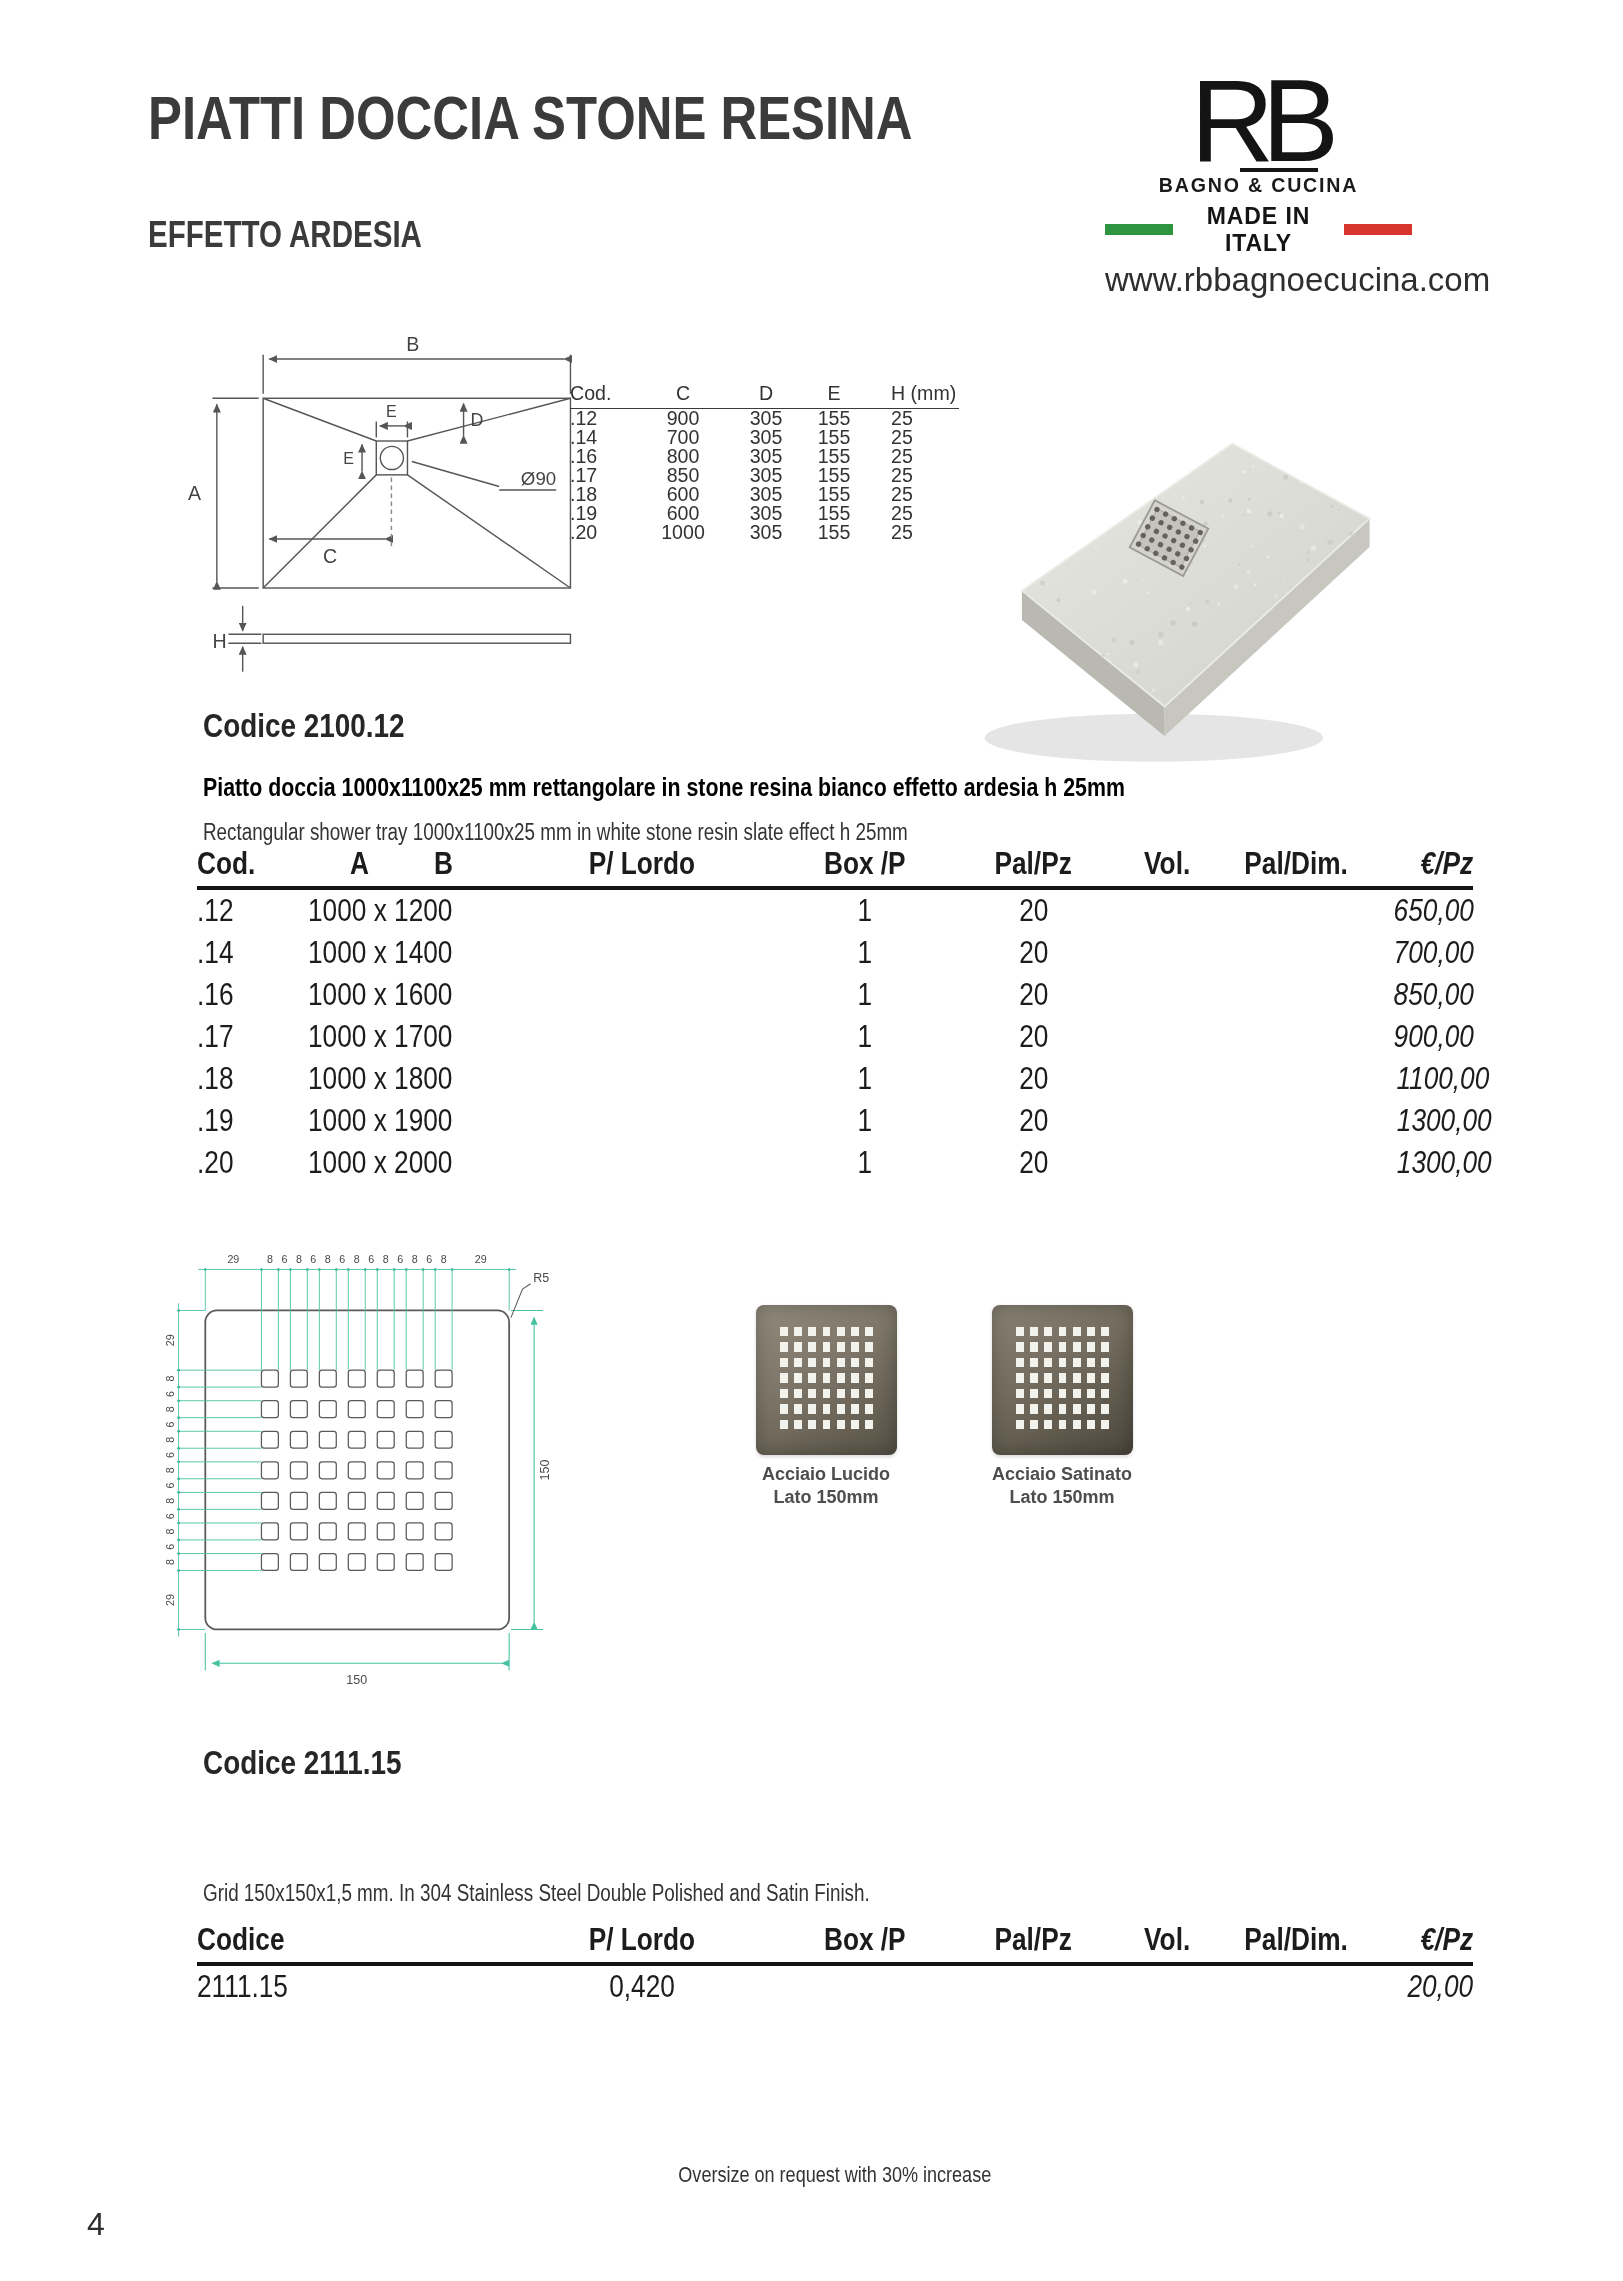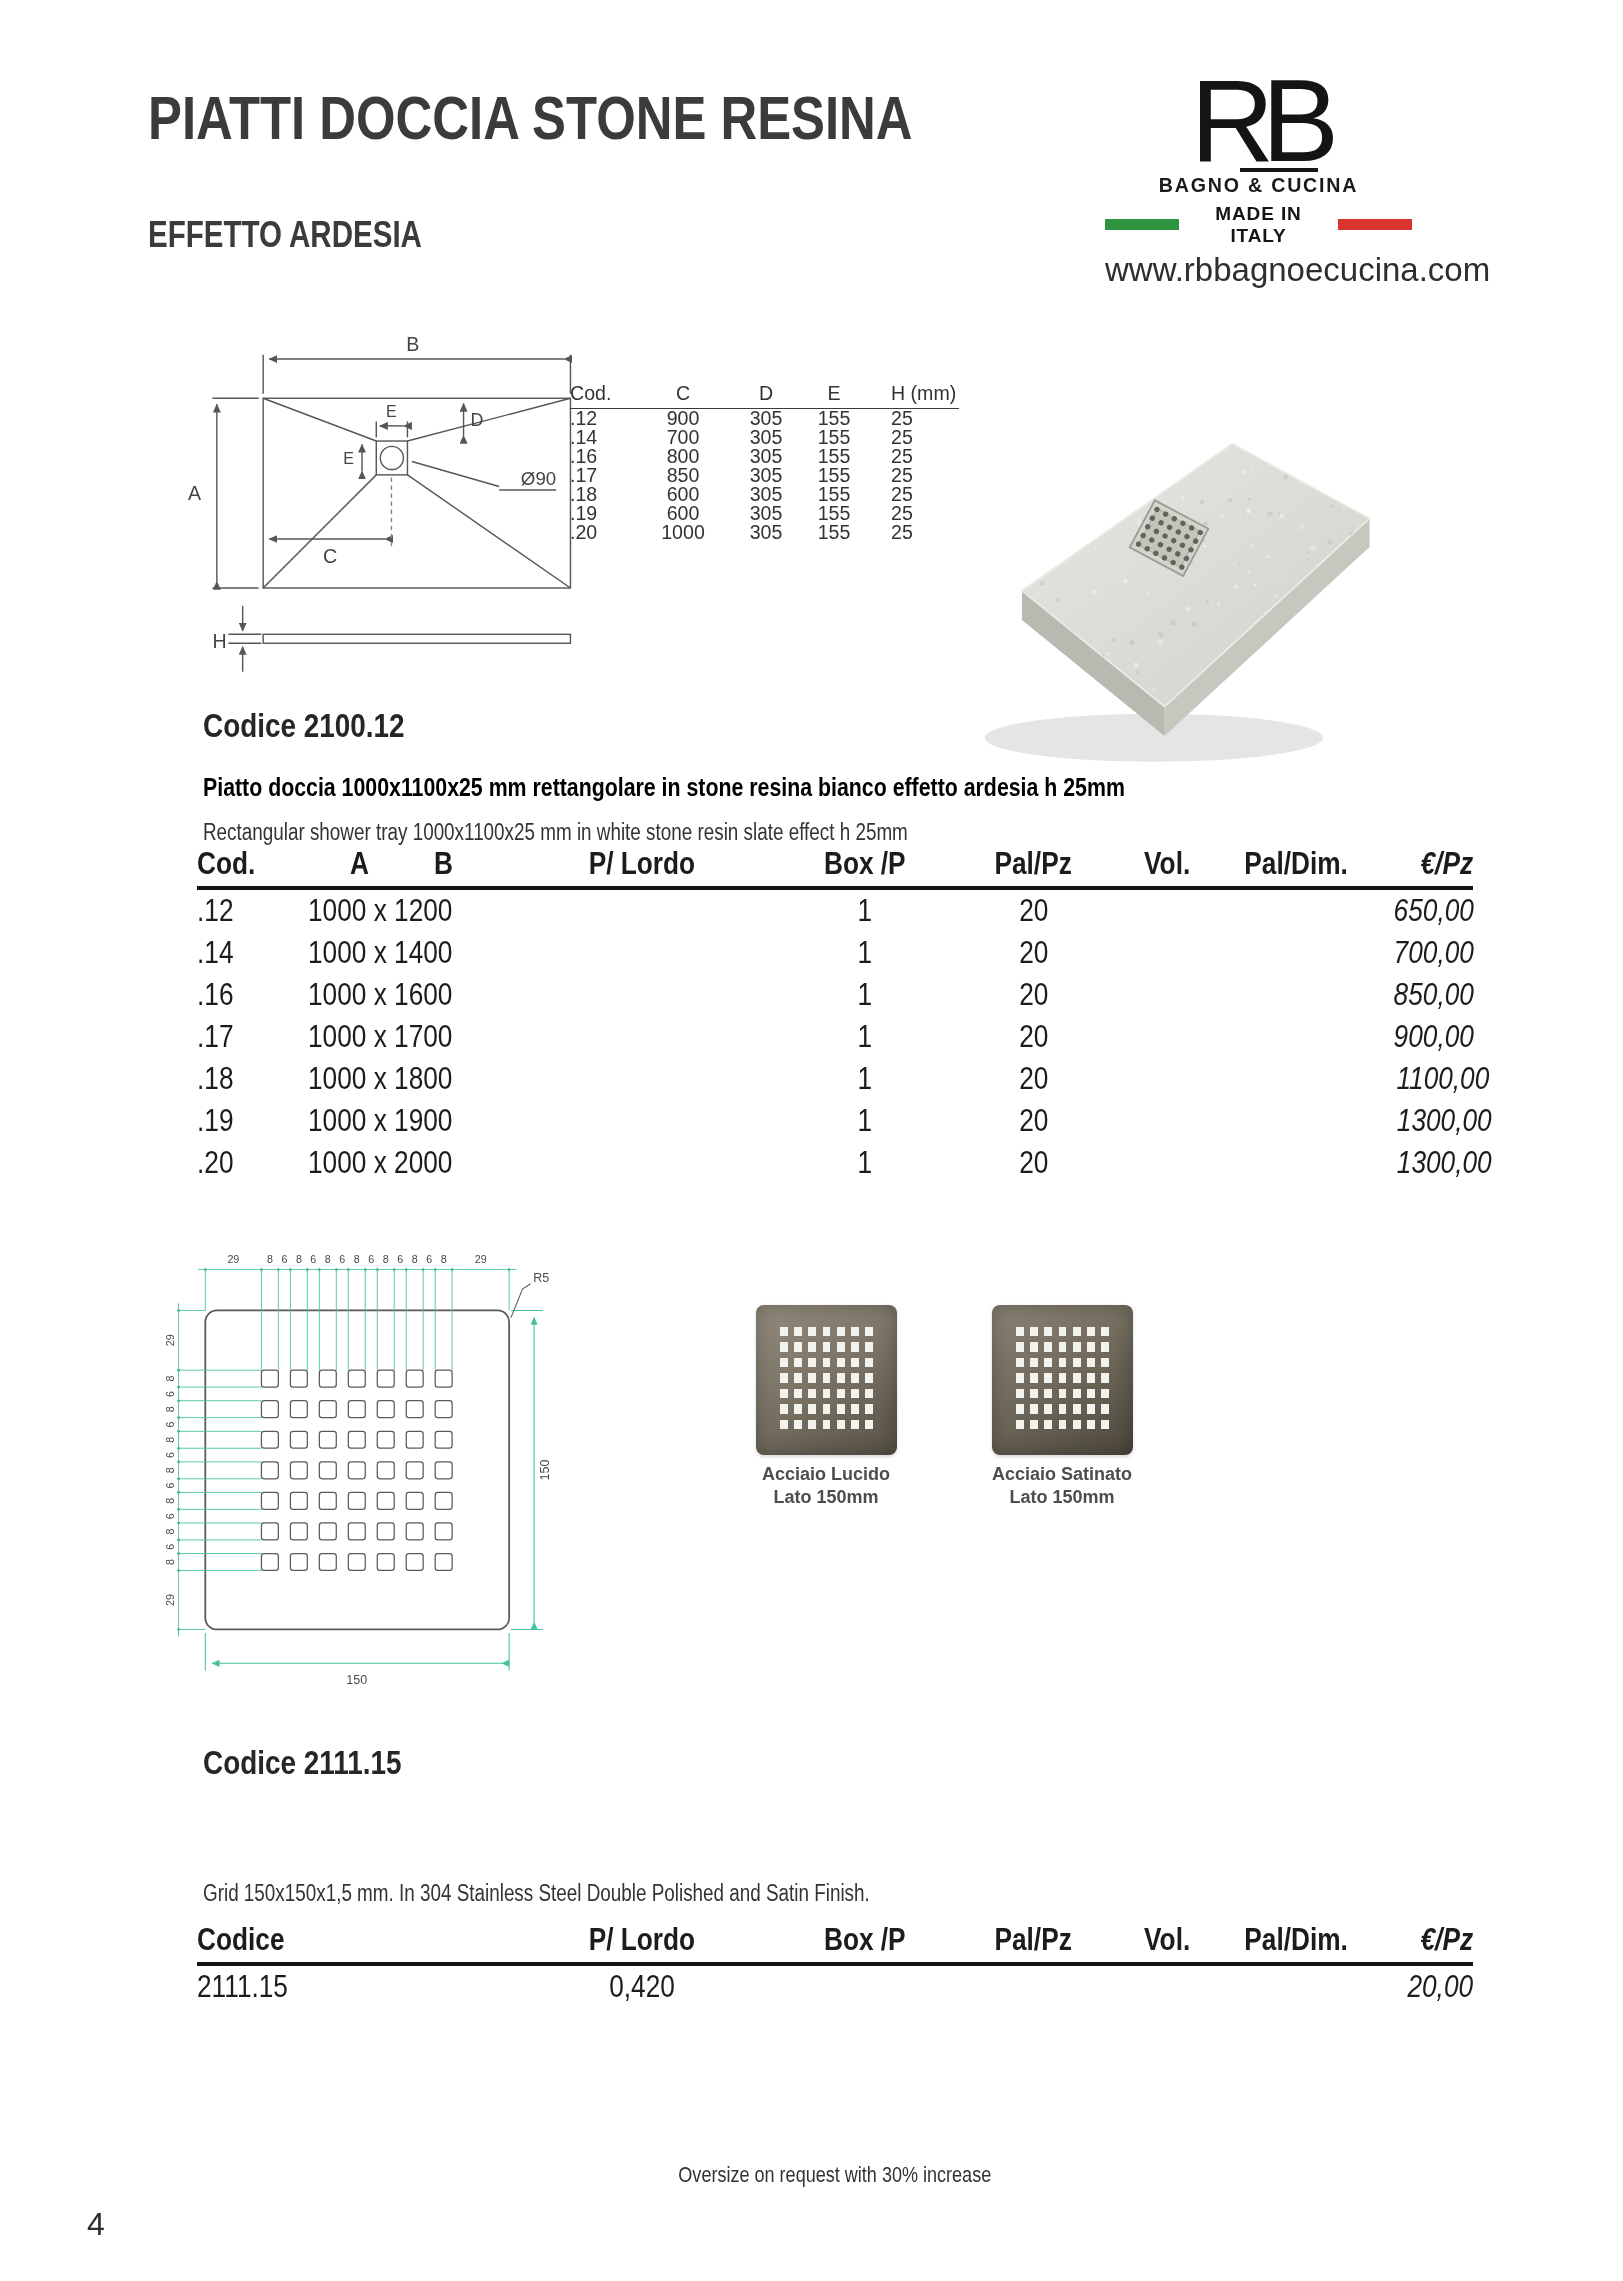--- a/index.html
+++ b/index.html
@@ -15,21 +15,21 @@
   .title    { position:absolute; left:148px; top:82px;  font-size:62px; font-weight:bold; color:#3b3b3b; }
   .subtitle { position:absolute; left:148px; top:214px; font-size:36px; font-weight:bold; color:#3b3b3b; }
 
   
   .logo { position:absolute; left:1105px; top:75px; width:307px; text-align:center; color:#141414; }
   .rb   { font-size:116px; line-height:93px; letter-spacing:-12.5px; font-weight:normal; }
   .rb-rule { width:78px; height:3.6px; background:#161616; margin:0 0 2.7px 135px; }
   .brand { font-size:19.6px; font-weight:bold; letter-spacing:1.8px; color:#1a1a1a; }
   .flagrow { display:flex; align-items:center; justify-content:center; gap:5.3px; margin-top:5.3px; }
   .bar { width:75px; height:11.6px; display:inline-block; }
-  .madein { font-size:19px; font-weight:bold; letter-spacing:0.9px; }
+  .madein { font-size:23px; font-weight:bold; letter-spacing:0.9px; }
   .site { font-size:33px; margin-top:4.5px; color:#2e2e2e; }
 
   
   .drw1 { position:absolute; left:134px; top:319px; width:481px; height:383px; }
   .drw2 { position:absolute; left:85px;  top:1239px; width:499px; height:486px; }
   .traysvg { position:absolute; left:980px; top:383px; width:624px; height:410px; }
   svg text { font-family:"Liberation Sans", sans-serif; }
 
   
   .dtable { position:absolute; left:570px; top:382px; width:389px; font-size:19.6px; color:#333; }

